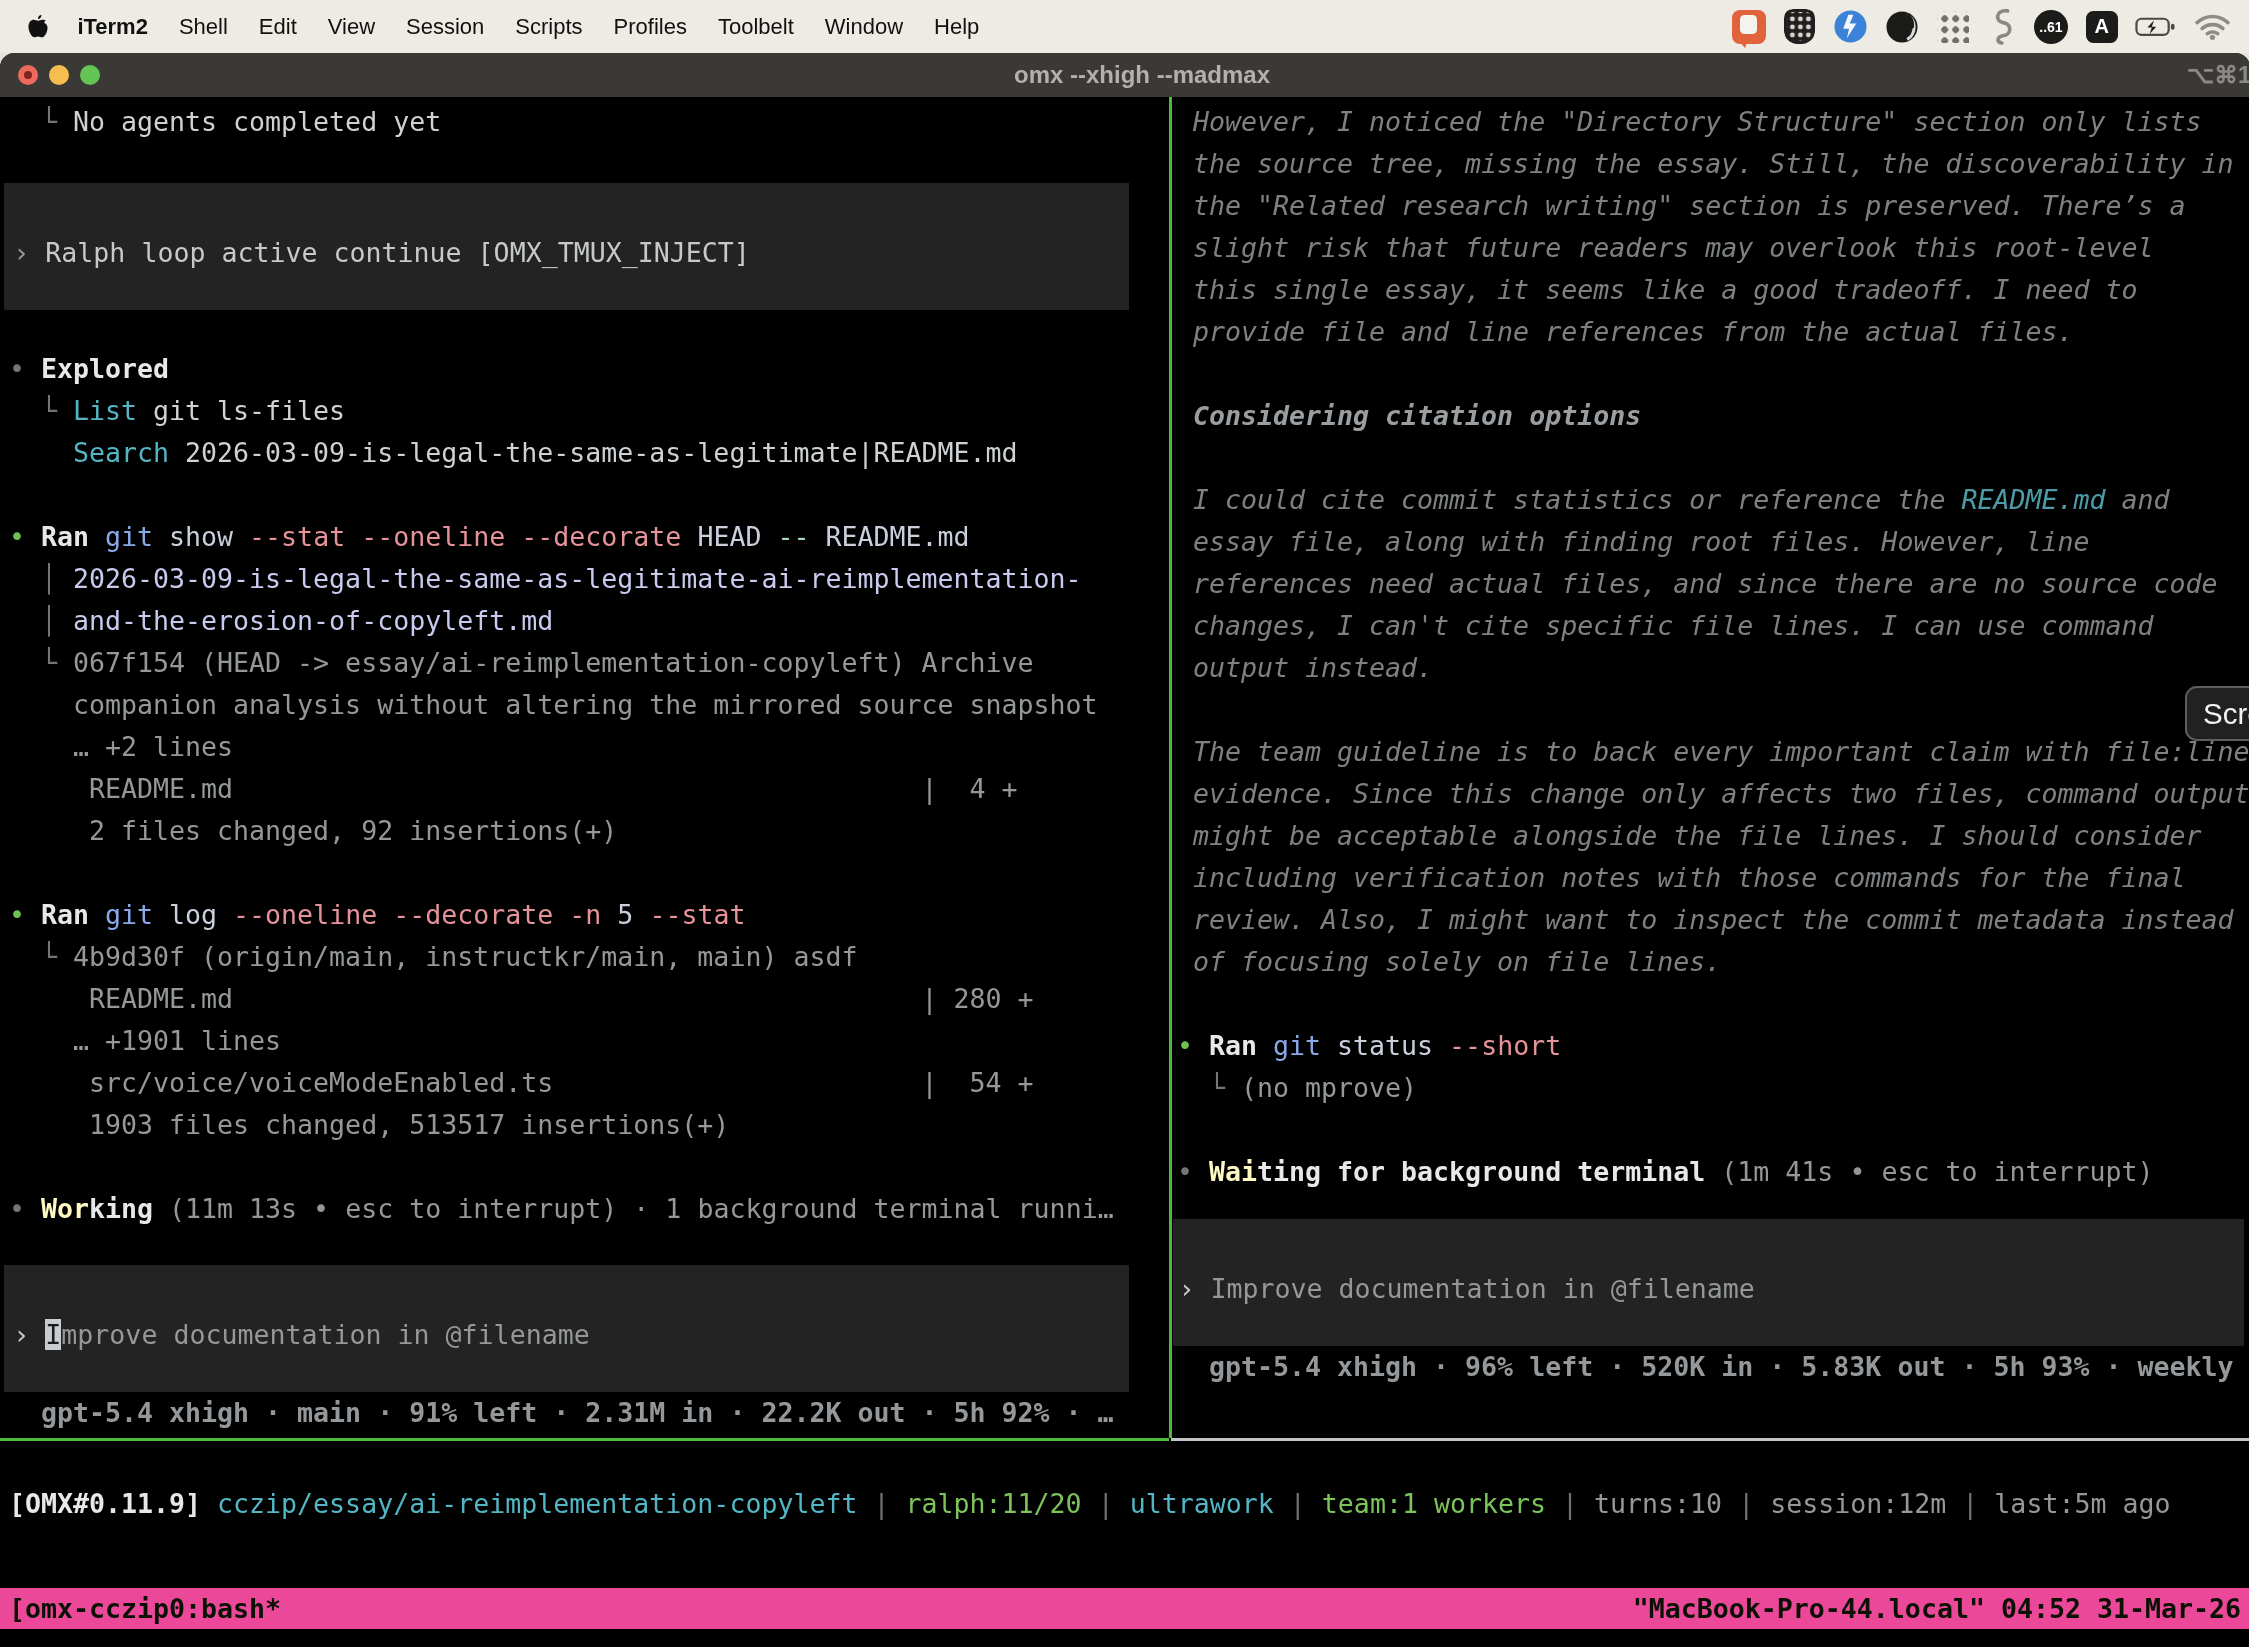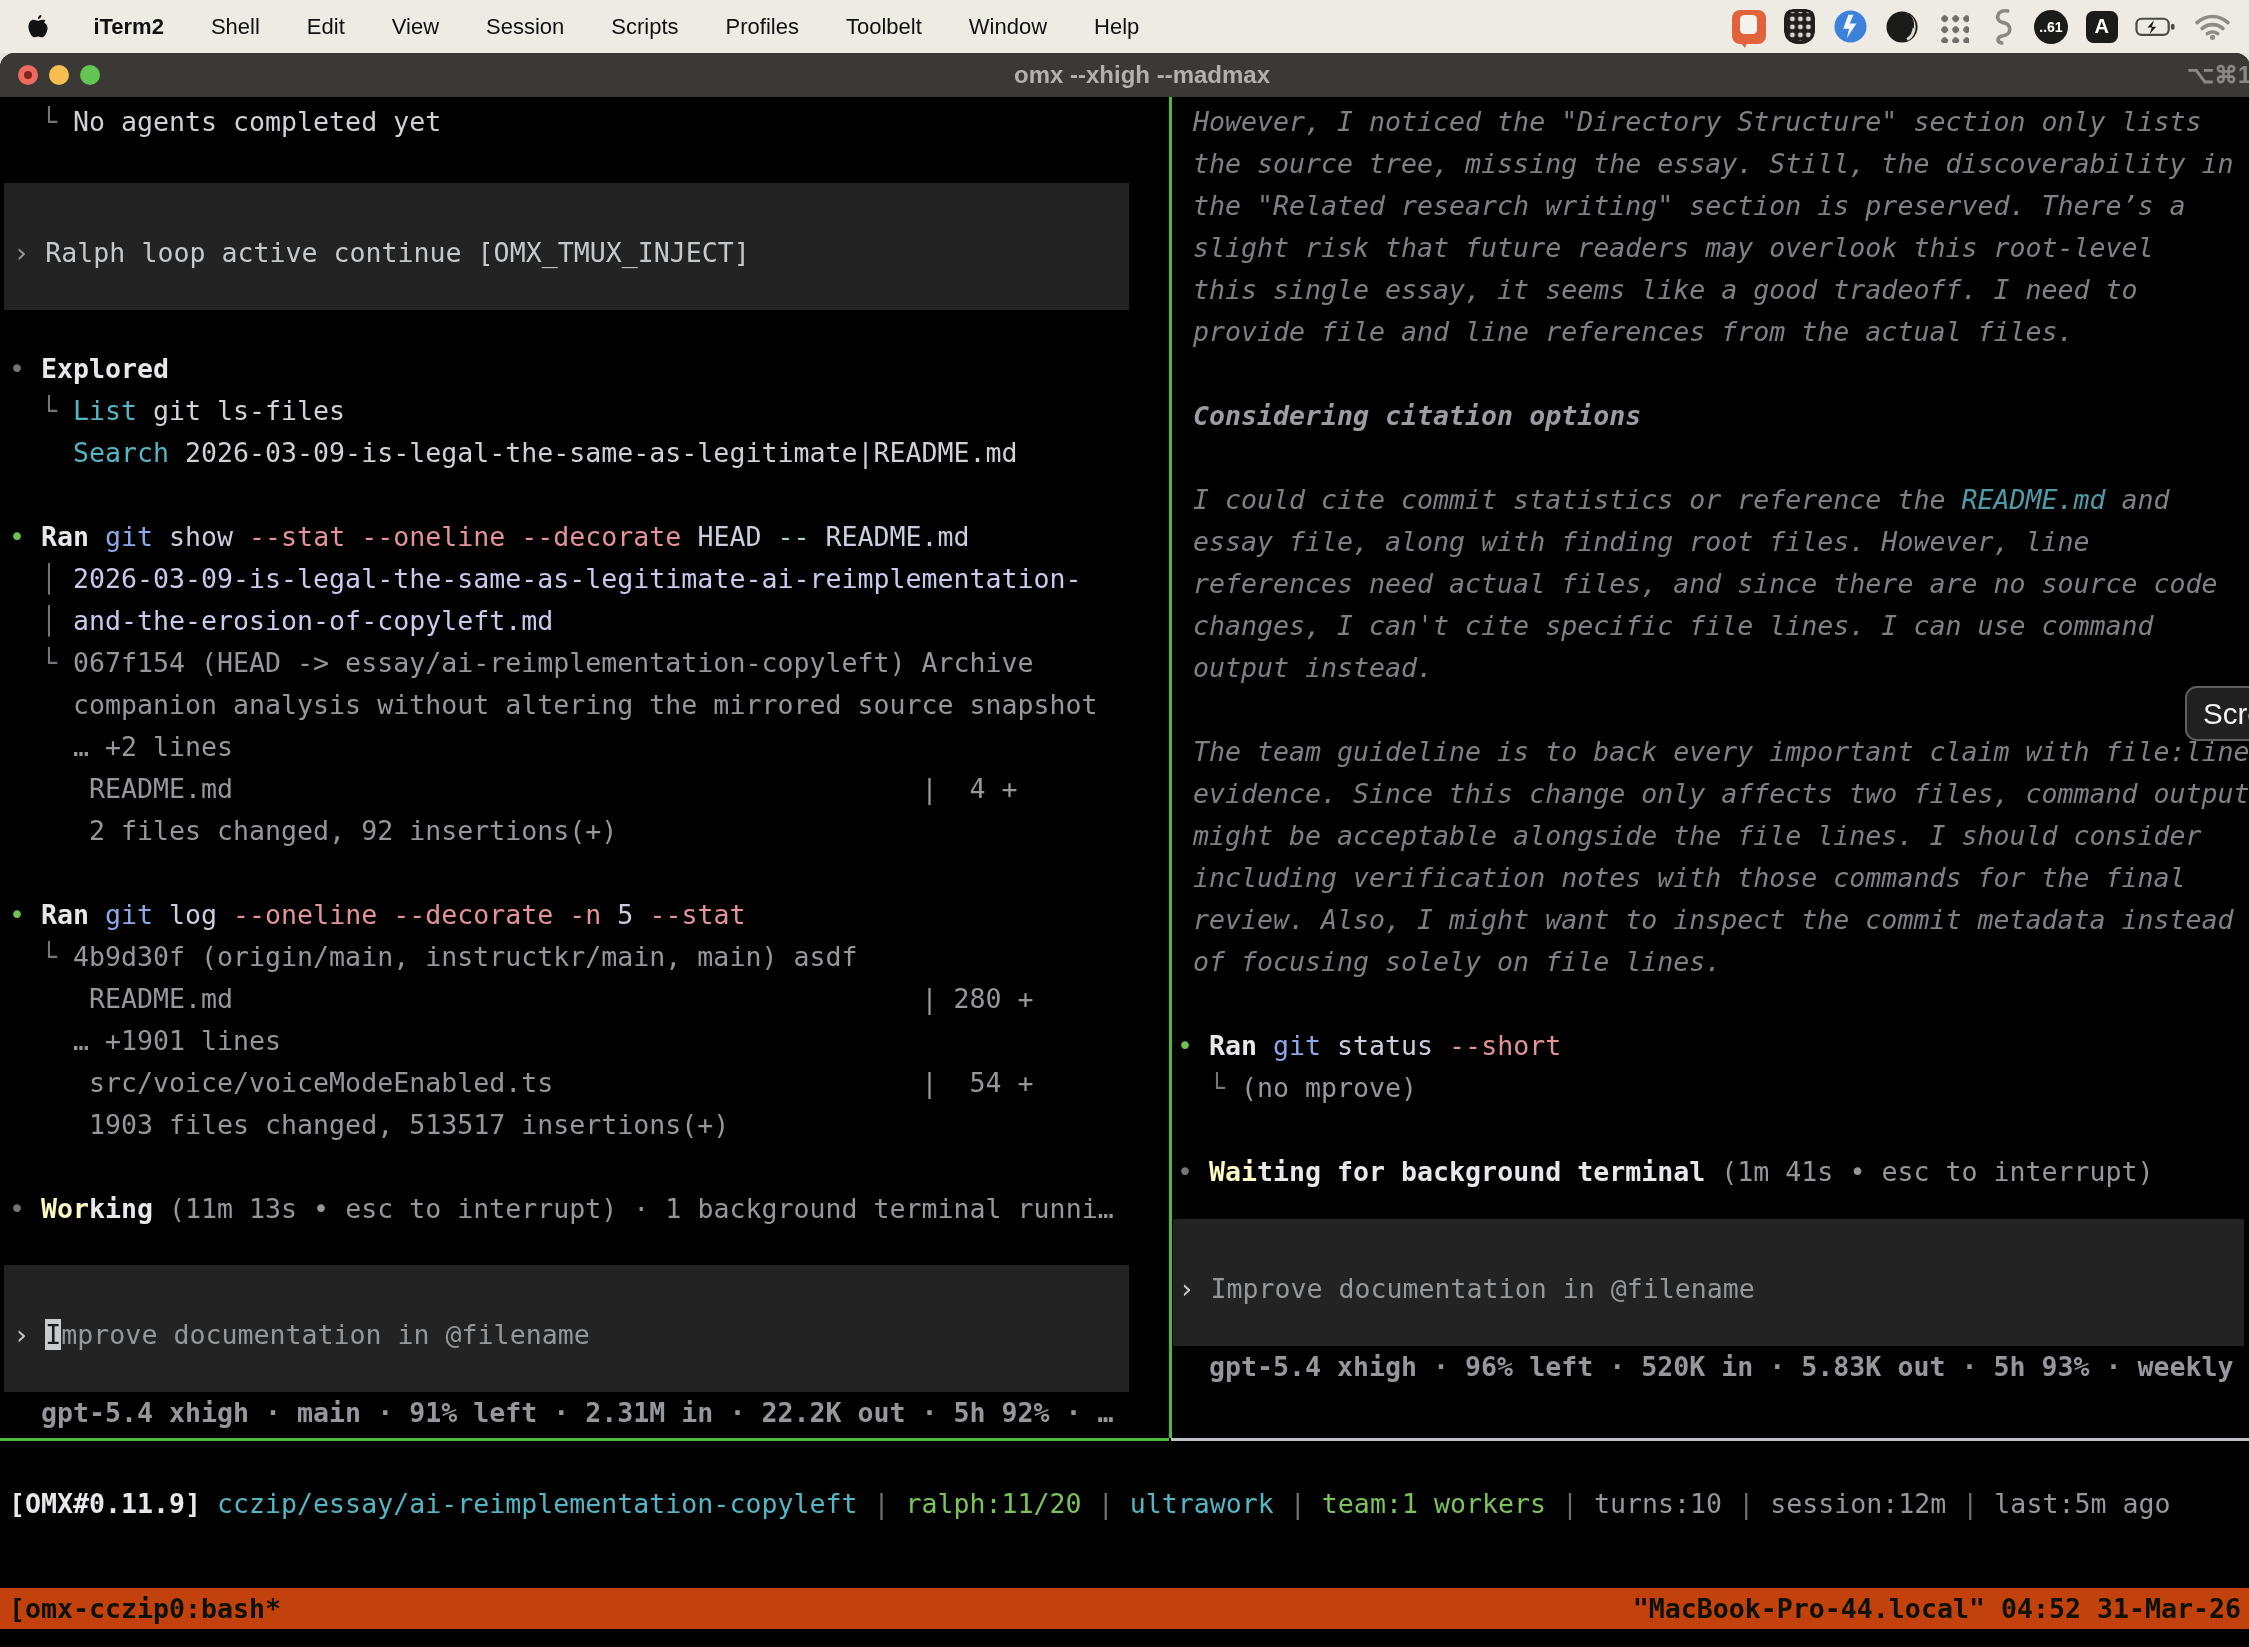--- a/index.html
+++ b/index.html
@@ -2,21 +2,21 @@
 <html style="font-size:11.8px"><head>
 <meta charset="utf-8">
 <style>
   html,body{margin:0;padding:0;width:2250px;height:1648px;overflow:hidden;background:#E6E3DC;
             font-family:"Liberation Sans", sans-serif;}
   .abs{position:absolute;}
 
   
   .menubar{left:0;top:0;width:2250px;height:53px;background:#EDEBE4;display:flex;align-items:center;
            color:#111;font-size:22px;}
-  .menubar .left{display:flex;align-items:center;gap:16px;padding-left:26.6px;}
+  .menubar .left{display:flex;align-items:center;gap:0;padding-left:26.6px;}
   .menu-item{padding:0 15.5px;height:53px;display:flex;align-items:center;}
   .menu-item.app{font-weight:bold;}
   .apple{width:25px;height:29.5px;margin-right:10.3px;display:flex;align-items:center;}
   .menubar .right{margin-left:auto;display:flex;align-items:center;gap:17.7px;padding-right:19px;}
   .mb-ic{display:flex;align-items:center;justify-content:center;}
   .ic-orange{width:34px;height:34px;background:#E0633C;border-radius:8px;position:relative;}
   .ic-orange .inner{position:absolute;left:7.4px;top:5.9px;width:17.7px;height:19px;background:#F5F3EE;border-radius:4.4px;}
   .ic-orange .tail{position:absolute;left:5.9px;bottom:-4.4px;width:0;height:0;border-left:7.4px solid transparent;
                    border-right:3px solid transparent;border-top:8.9px solid #E0633C;}
   .ic-shield{width:31px;height:35px;background:#201F1D;border-radius:8.9px 8.9px 13.3px 13.3px;
@@ -61,21 +61,21 @@
   .inbox-r{margin-left:1.5px;width:1071px;margin-top:26.6px;}
   .promptbox .row{width:100%;margin-top:13px;}
   .statusrow{margin-top:0;font-weight:bold;}
   .cursor{background:#C9CCCE;color:#1B1B1B;}
 
   .vdivider{left:1169px;top:0;width:3px;height:1341px;background:#4CBB3B;}
   .hborder-l{left:0;top:1341px;width:1169px;height:3px;background:#4CBB3B;}
   .hborder-r{left:1171px;top:1341px;width:1078px;height:3px;background:#C1C4C6;}
 
   .omxline{left:0;top:1386px;width:2250px;}
-  .tmuxbar{left:0;top:1491px;width:2250px;height:41px;background:#c2410c;color:#0B1205;
+  .tmuxbar{left:0;top:1491px;width:2250px;height:41px;background:#ec4899;color:#0B1205;
            display:flex;align-items:center;justify-content:space-between;font-family:"DejaVu Sans Mono",monospace;
            font-size:26.6px;font-weight:600;padding:0 8.9px;box-sizing:border-box;}
 
   
   .c-b{color:#E6E8EA;font-weight:bold;}
   .c-w{color:#CFD2D4;}
   .c-w2{color:#C6C9CB;}
   .c-g{color:#95989A;}
   .c-dim{color:#737678;}
   .c-dimb{color:#fef9c3;font-weight:bold;}

